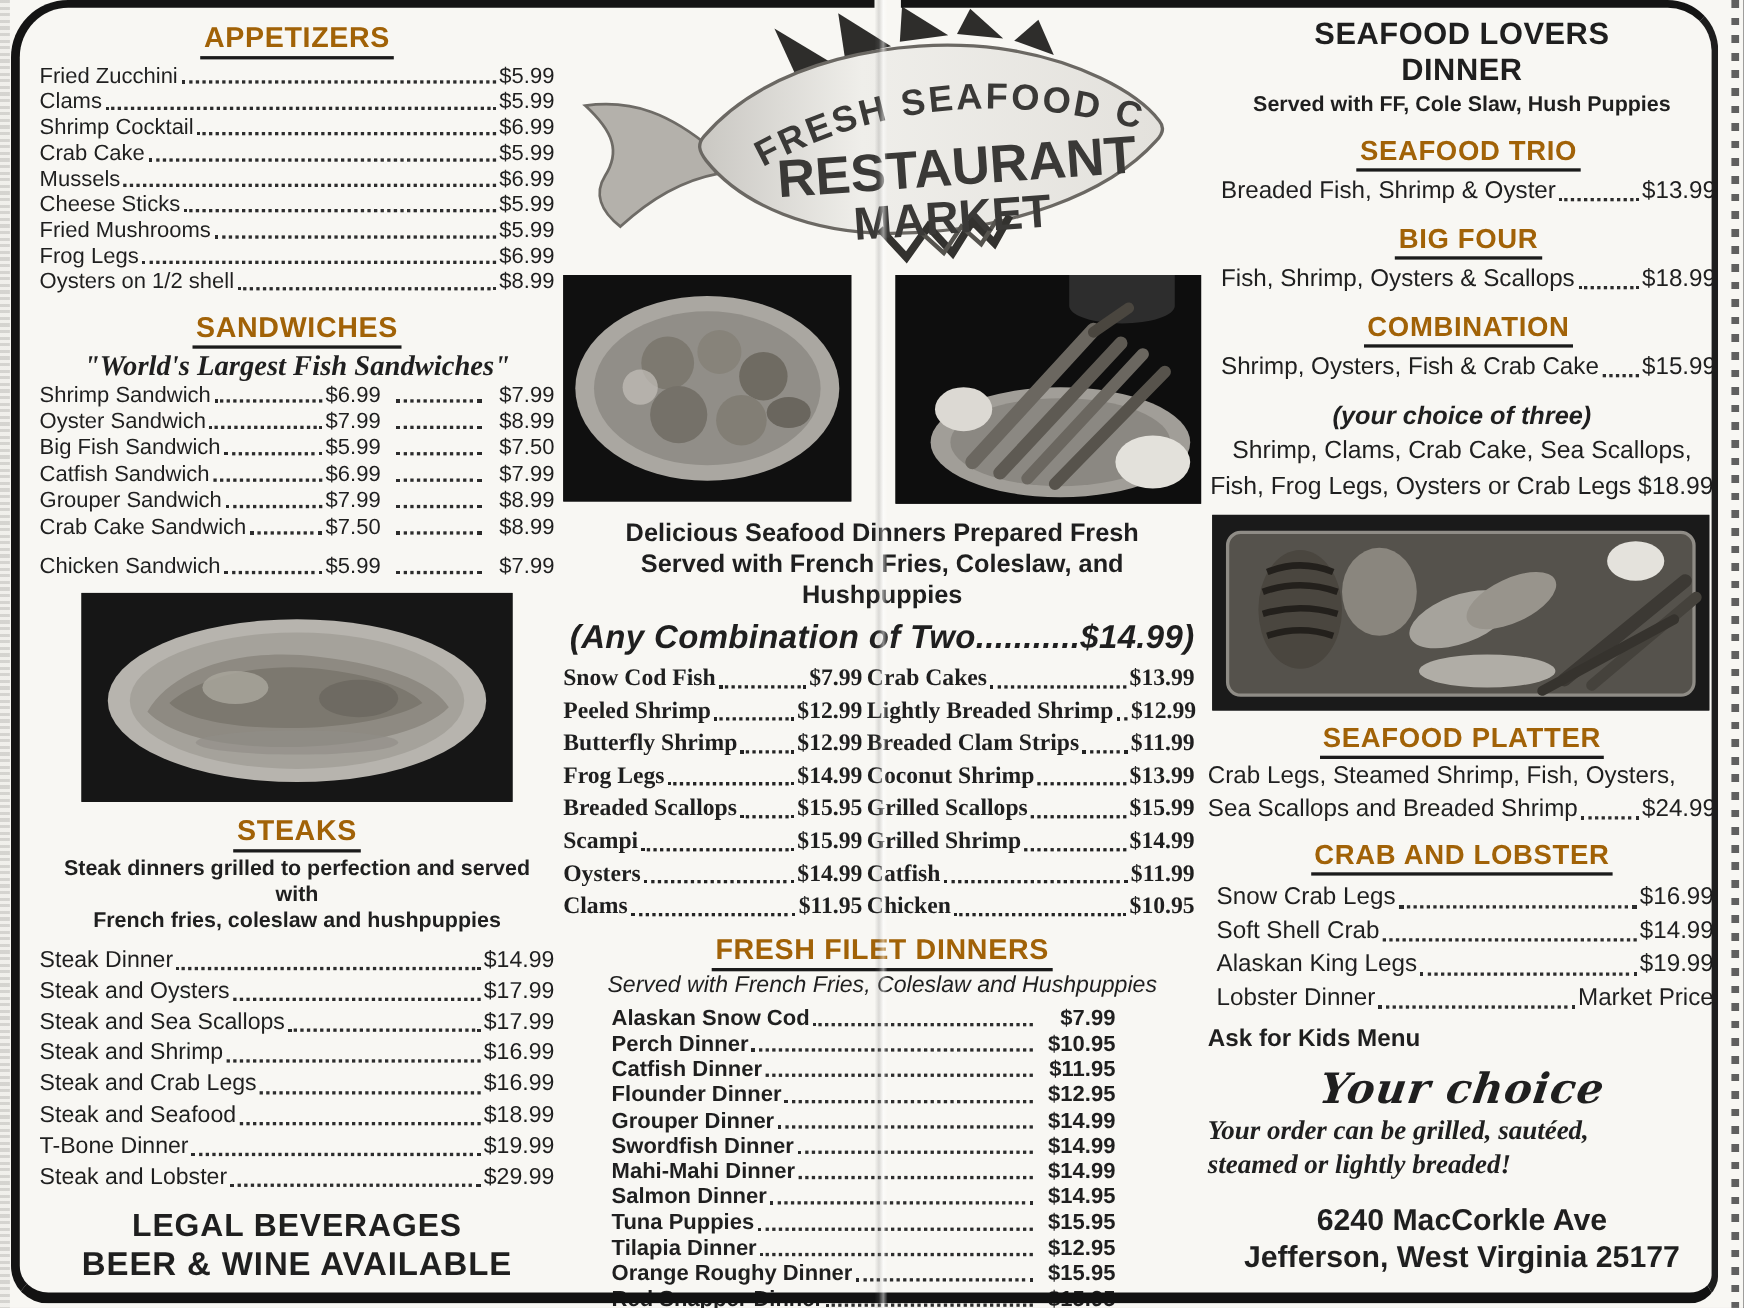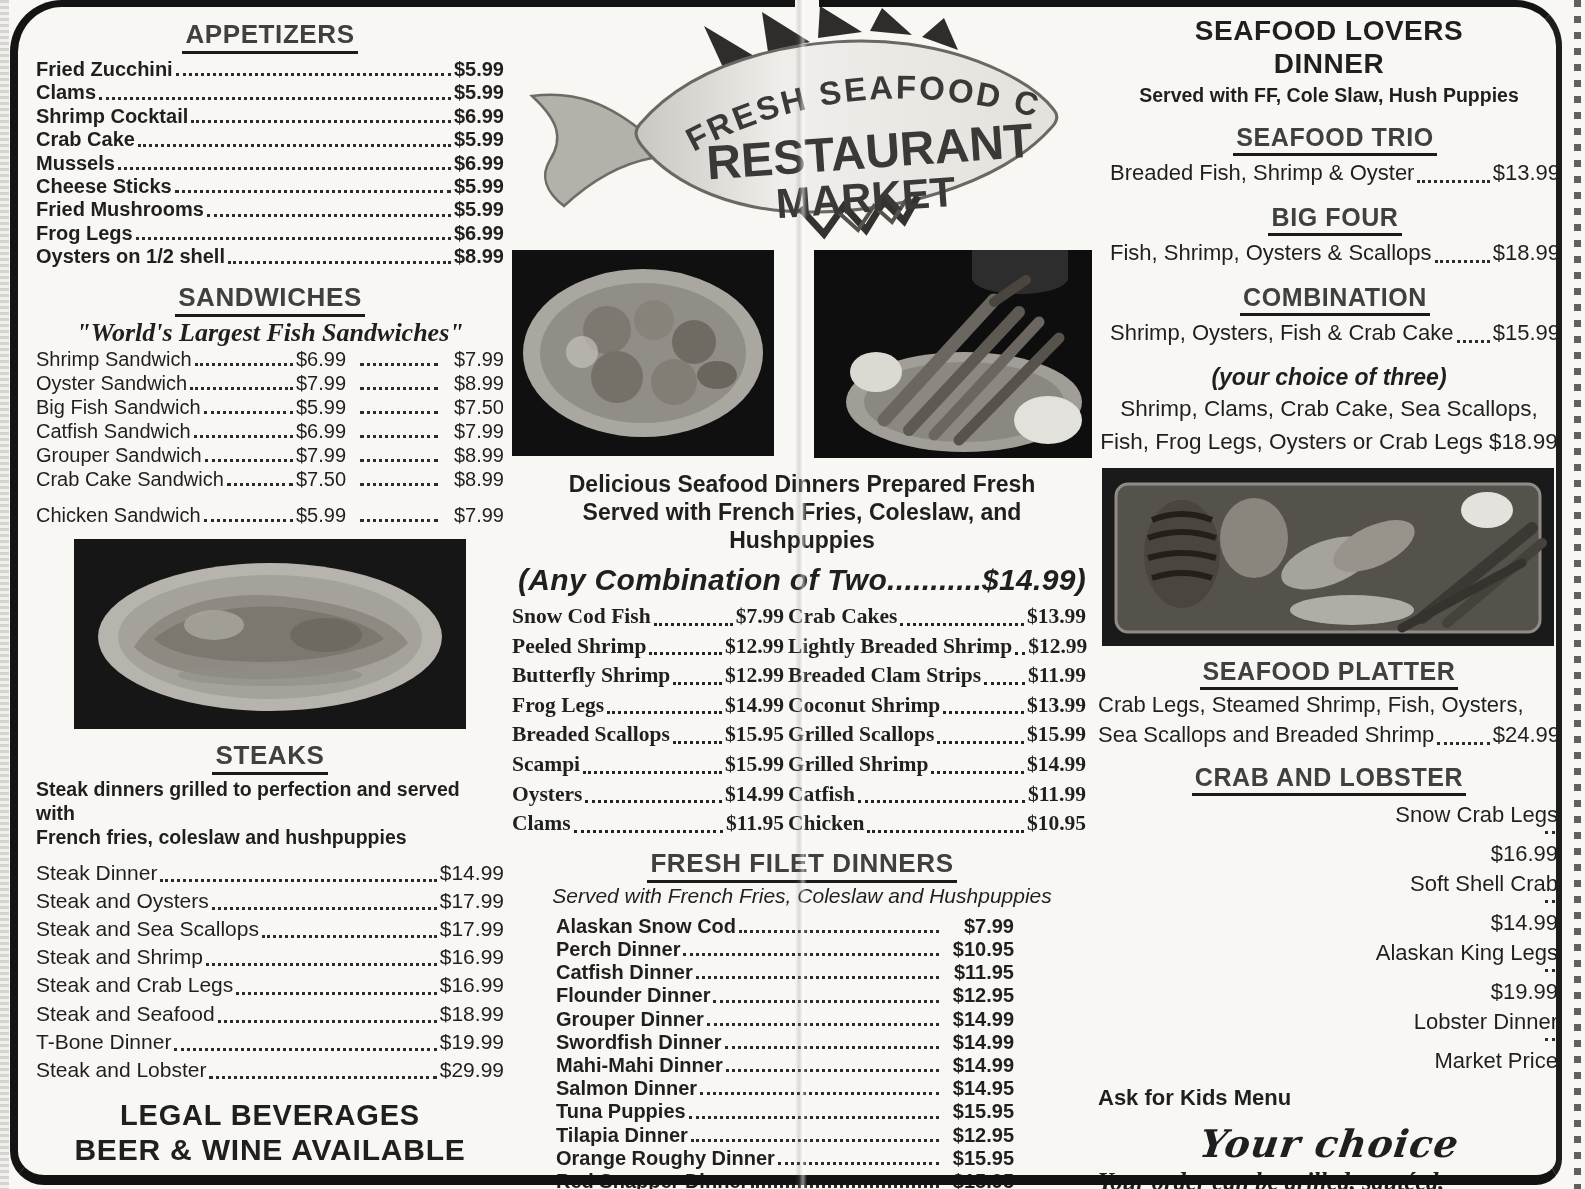--- a/index.html
+++ b/index.html
@@ -27,48 +27,48 @@
     background:repeating-linear-gradient(to bottom,#454545 0 7px,rgba(0,0,0,0) 7px 16px);opacity:.85;}
   .fold-line{position:absolute;left:795px;top:0;width:12px;height:1189px;
     background:linear-gradient(90deg,rgba(0,0,0,0),rgba(110,110,110,.22),rgba(255,255,255,.5),rgba(0,0,0,0));}
 
   .col{position:absolute;}
   .col-left{left:36px;top:18px;width:468px;}
   .col-mid{left:512px;top:4px;width:580px;}
   .col-right{left:1098px;top:14px;width:462px;}
 
   
-  .hd{font-weight:700;text-align:center;letter-spacing:.6px;color:#404040;font-size:26px;line-height:32px;}
+  .hd{font-weight:700;text-align:center;letter-spacing:.6px;color:#a16207;font-size:26px;line-height:32px;}
   .hd span{display:inline-block;border-bottom:3px solid #1b1b1b;padding:0 3px 1px;}
   .hd.sm{font-size:25px;line-height:30px;}
 
   
   .row{display:flex;align-items:flex-end;}
   .row .nm{white-space:nowrap;}
   .row .pr{white-space:nowrap;}
   .dots{flex:1 1 auto;min-width:10px;border-bottom:3px dotted #2c2c2c;margin:0 3px 5px 3px;}
   .dots-mid{flex:0 0 78px;border-bottom:3px dotted #2c2c2c;margin:0 4px 5px 4px;}
 
   .app-list{margin-top:4px;}
-  .app-list .row{font-size:20px;line-height:23.4px;font-weight:bold;}
+  .app-list .row{font-size:20px;line-height:23.4px;}
 
   .sand-sub{font-family:"Liberation Serif",serif;font-style:italic;font-weight:700;
     font-size:26px;line-height:28px;text-align:center;margin-top:2px;}
   .combo-head{text-align:right;padding-right:6px;margin-top:2px;}
   .combo-head .l1{font-size:22px;line-height:23px;}
   .combo-head .l2{font-size:16px;line-height:17px;}
   .sand-list .row{font-size:20px;line-height:24px;}
   .sand-list .p1{flex:0 0 60px;text-align:left;}
   .sand-list .p2{flex:0 0 62px;text-align:right;}
   .chicken-row{margin-top:12px;}
 
   .photo{background:#111;line-height:0;}
   .photo-sandwich{margin:12px 0 0 38px;width:392px;height:190px;}
   .steaks-block{margin-top:10px;}
-  .steak-sub{font-weight:700;font-size:19.5px;line-height:24px;text-align:left;margin-top:2px;}
+  .steak-sub{font-weight:700;font-size:19.5px;line-height:24px;text-align:center;margin-top:2px;}
   .steak-list{margin-top:10px;}
   .steak-list .row{font-size:21px;line-height:28.2px;}
   .bev{margin-top:14px;text-align:center;font-weight:700;letter-spacing:.8px;}
   .bev .l1{font-size:29px;line-height:34px;}
   .bev .l2{font-size:30px;line-height:36px;}
 
   
   .logo-wrap{width:560px;height:240px;margin-left:6px;}
   .mid-photos{display:flex;gap:40px;margin-top:6px;}
   .photo-platter{width:262px;height:206px;}
@@ -91,21 +91,21 @@
   .spec{margin-top:14px;margin-left:12px;}
   .spec .row{font-size:22px;line-height:30px;margin-top:2px;}
   .big3{margin-top:14px;}
   .big3-sub{font-weight:700;font-style:italic;font-size:23px;line-height:30px;text-align:center;margin-top:4px;}
   .big3-line{font-size:22.5px;line-height:33px;text-align:center;}
   .photo-tray{width:452px;height:178px;margin:10px 0 0 4px;}
   .platter-block{margin-top:10px;}
   .platter-line{font-size:22px;line-height:30px;}
   .crab-block{margin-top:12px;}
   .crab-list{margin-top:4px;padding:0 2px 0 8px;}
-  .crab-list .row{font-size:22px;line-height:30.5px;flex-direction:column;}
+  .crab-list .row{font-size:22px;line-height:30.5px;}
   .kids{font-weight:700;font-size:22px;line-height:28px;margin-top:8px;}
   .script-line{text-align:center;margin-top:10px;}
   .script-line span{display:inline-block;font-family:"DejaVu Serif",serif;font-style:italic;font-weight:700;
      font-size:38px;line-height:44px;transform:skewX(-8deg);letter-spacing:1px;}
   .yc-line{font-family:"Liberation Serif",serif;font-style:italic;font-weight:700;
      font-size:24.5px;line-height:31px;text-align:left;}
   .address{margin-top:18px;text-align:center;font-weight:700;font-size:27.5px;line-height:33.5px;}
 </style>
 </head>
 <body>

